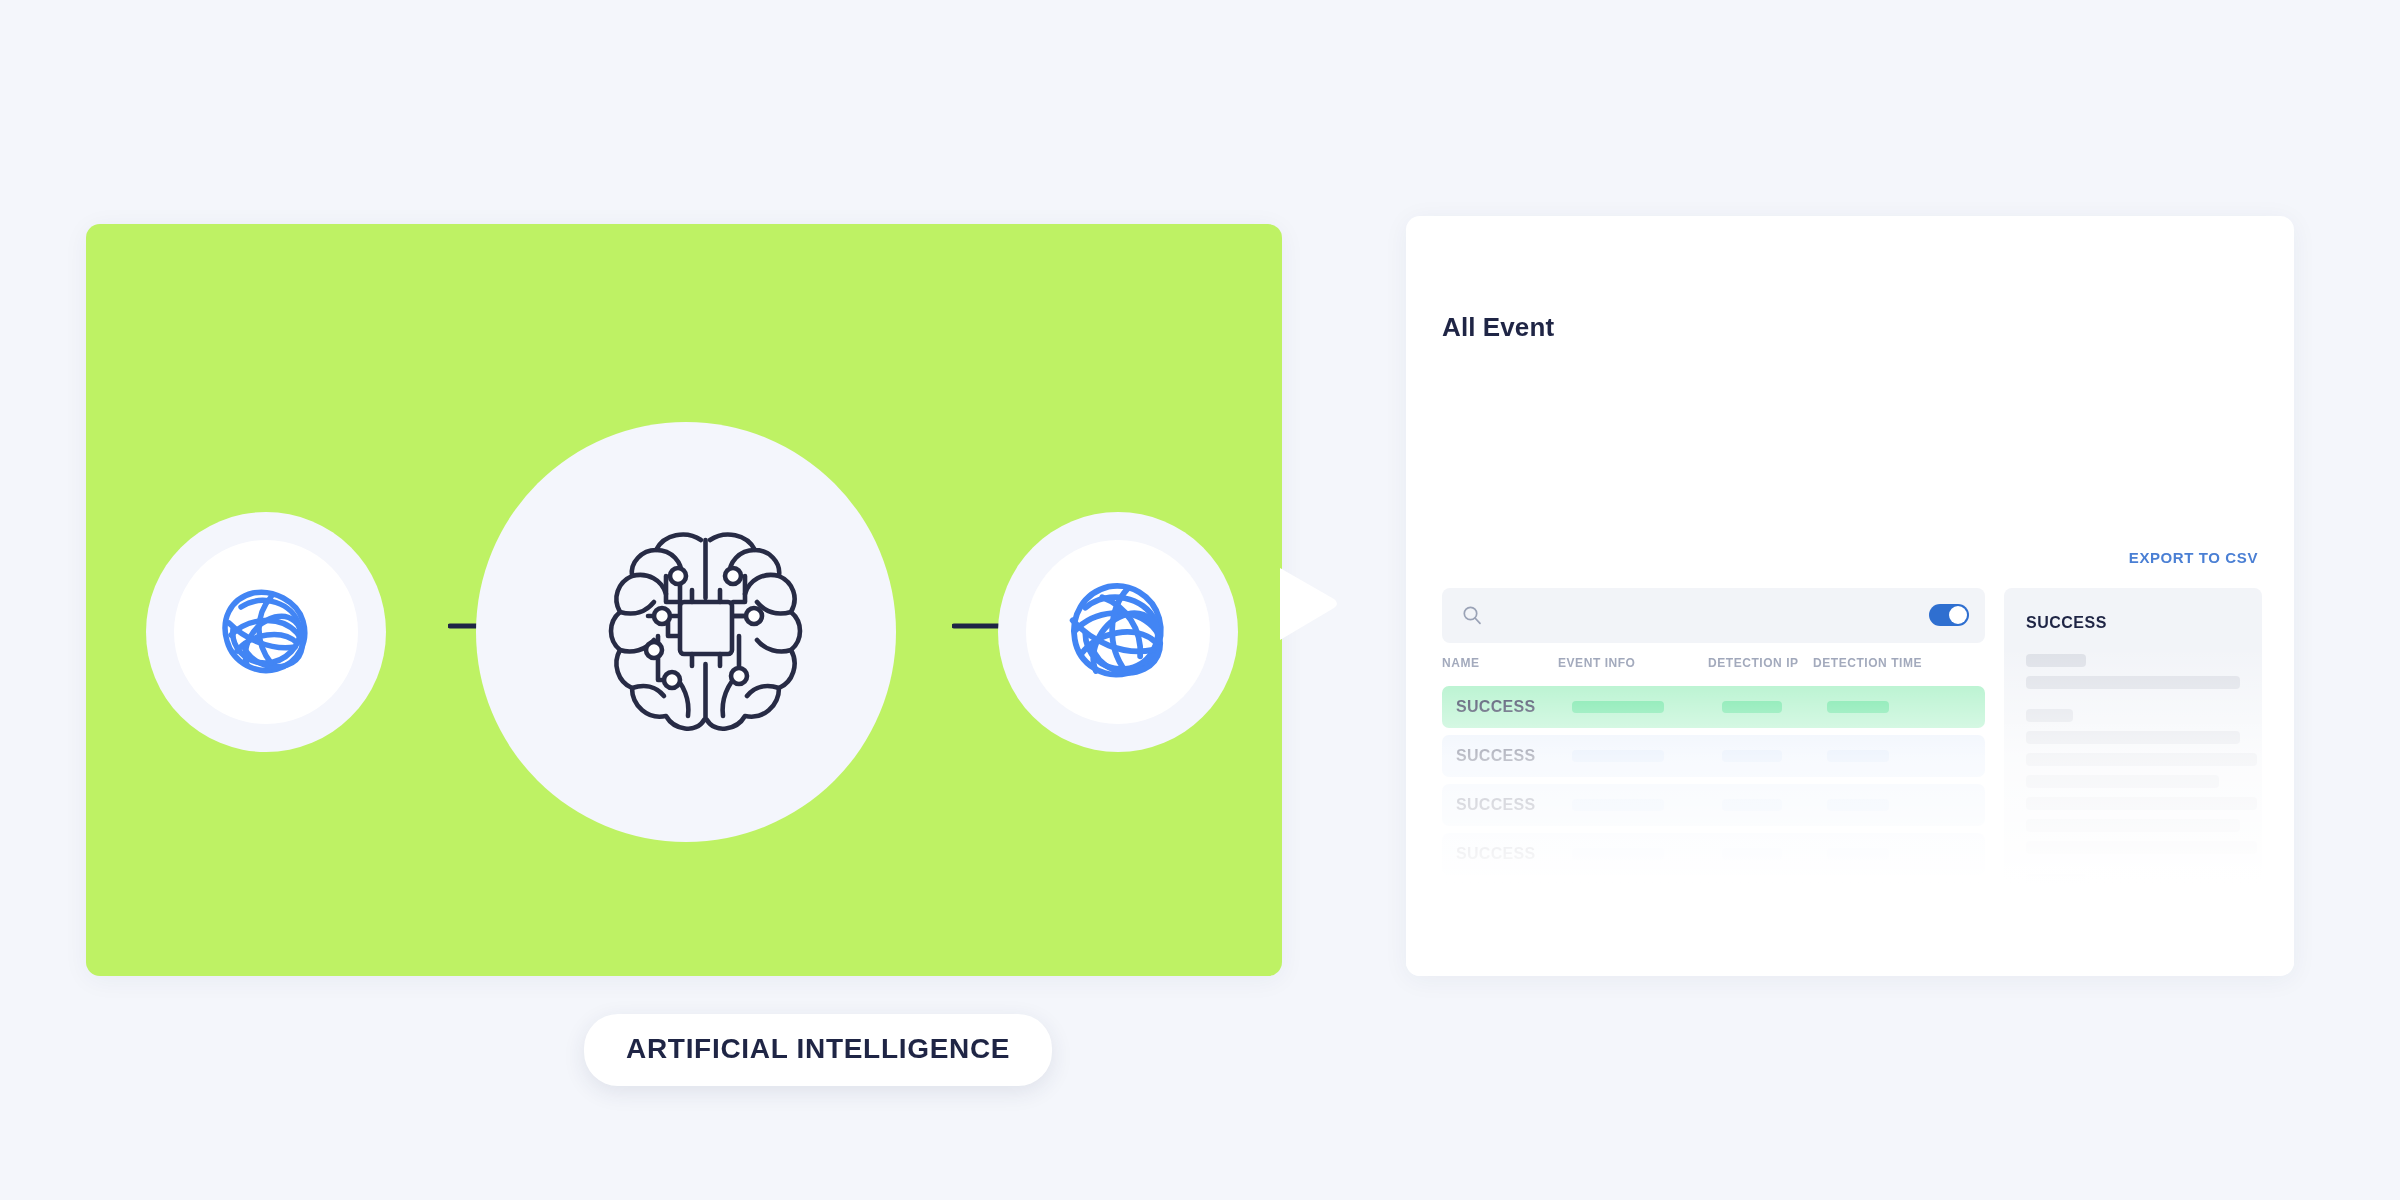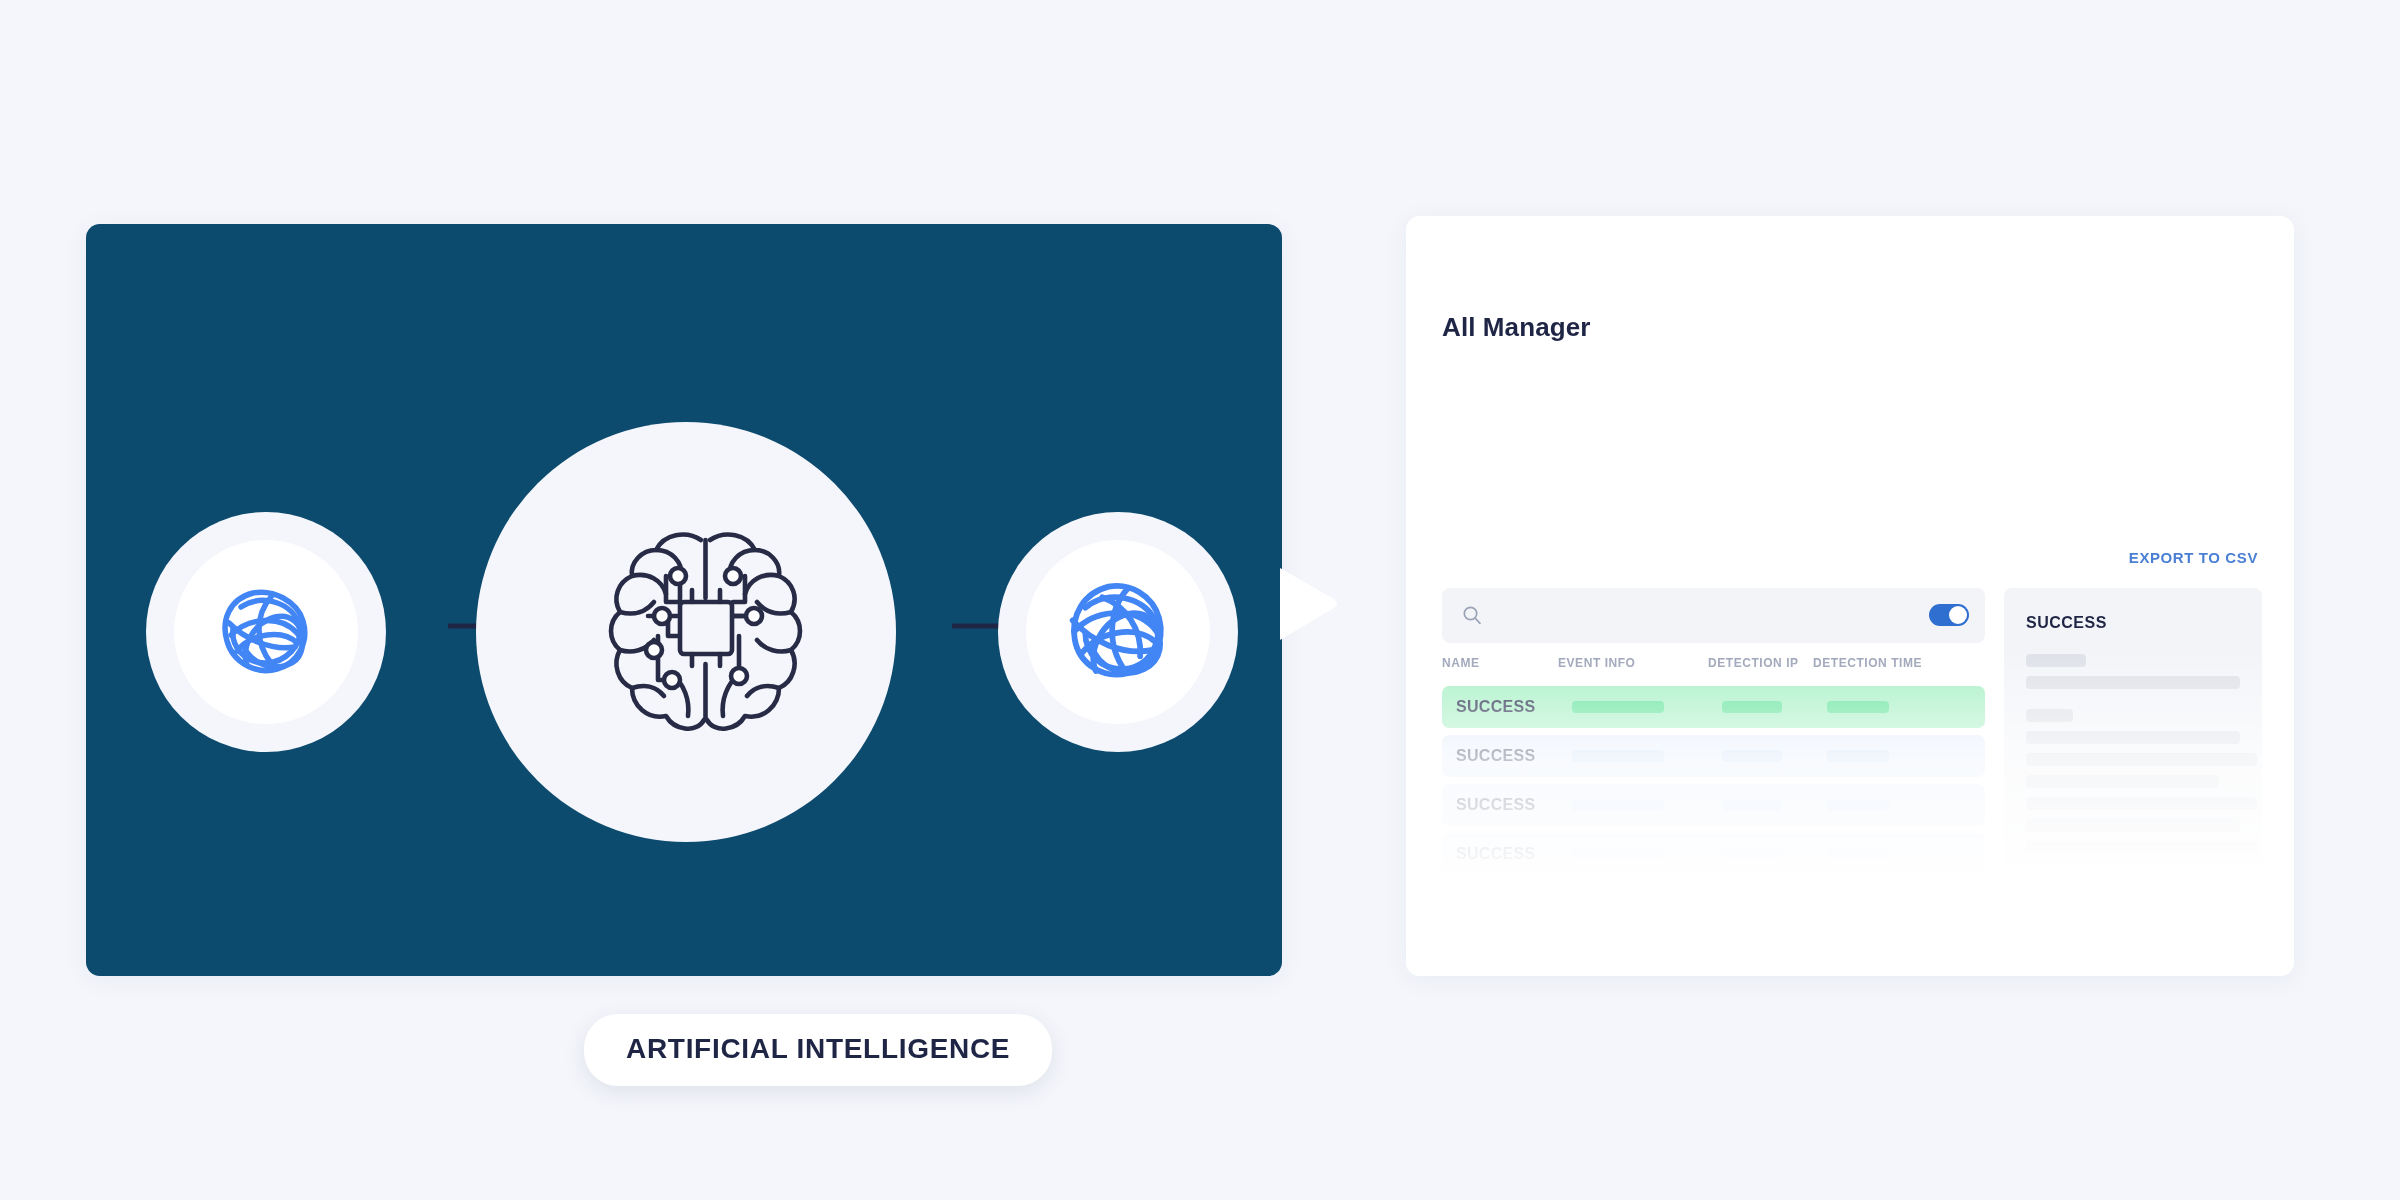--- a/index.html
+++ b/index.html
@@ -8,21 +8,21 @@
     background:#f4f6fb;
     font-family:"Liberation Sans",sans-serif;
     overflow:hidden;
     position:relative;
   }
   .stage{position:absolute;inset:0;}
 
   
   #ai-card{
     position:absolute;left:86px;top:224px;width:1196px;height:752px;
-    background:#0c4a6e;border-radius:14px;
+    background:#bef264;border-radius:14px;
     box-shadow:0 4px 26px rgba(40,50,90,.055);
   }
   #bubble-tail{
     position:absolute;left:1280px;top:568px;width:56px;height:70px;
     overflow:visible;
   }
   #bubble-tail svg{display:block;}
 
   
   #brain-circle{
@@ -281,21 +281,21 @@
 
   <div id="bubble-tail">
     <svg width="60" height="74" viewBox="0 0 60 74">
       <path d="M0 0 L54 31 Q60 35.5 54 40 L0 72 Z" fill="#ffffff"></path>
     </svg>
   </div>
 
   <div id="sem-card">
 
 
-    <div id="all-events">All Manager</div>
+    <div id="all-events">All Event</div>
 
     <div class="export-wrap">
       <div id="export-csv">EXPORT TO CSV</div>
     </div>
 
     <div id="search-bar">
       <svg id="search-icon" width="20" height="20" viewBox="0 0 20 20">
         <circle cx="8.5" cy="8.5" r="6.2" fill="none" stroke="#9aa2b6" stroke-width="1.7"></circle>
         <line x1="13" y1="13" x2="18" y2="18.4" stroke="#9aa2b6" stroke-width="1.7" stroke-linecap="round"></line>
       </svg>

